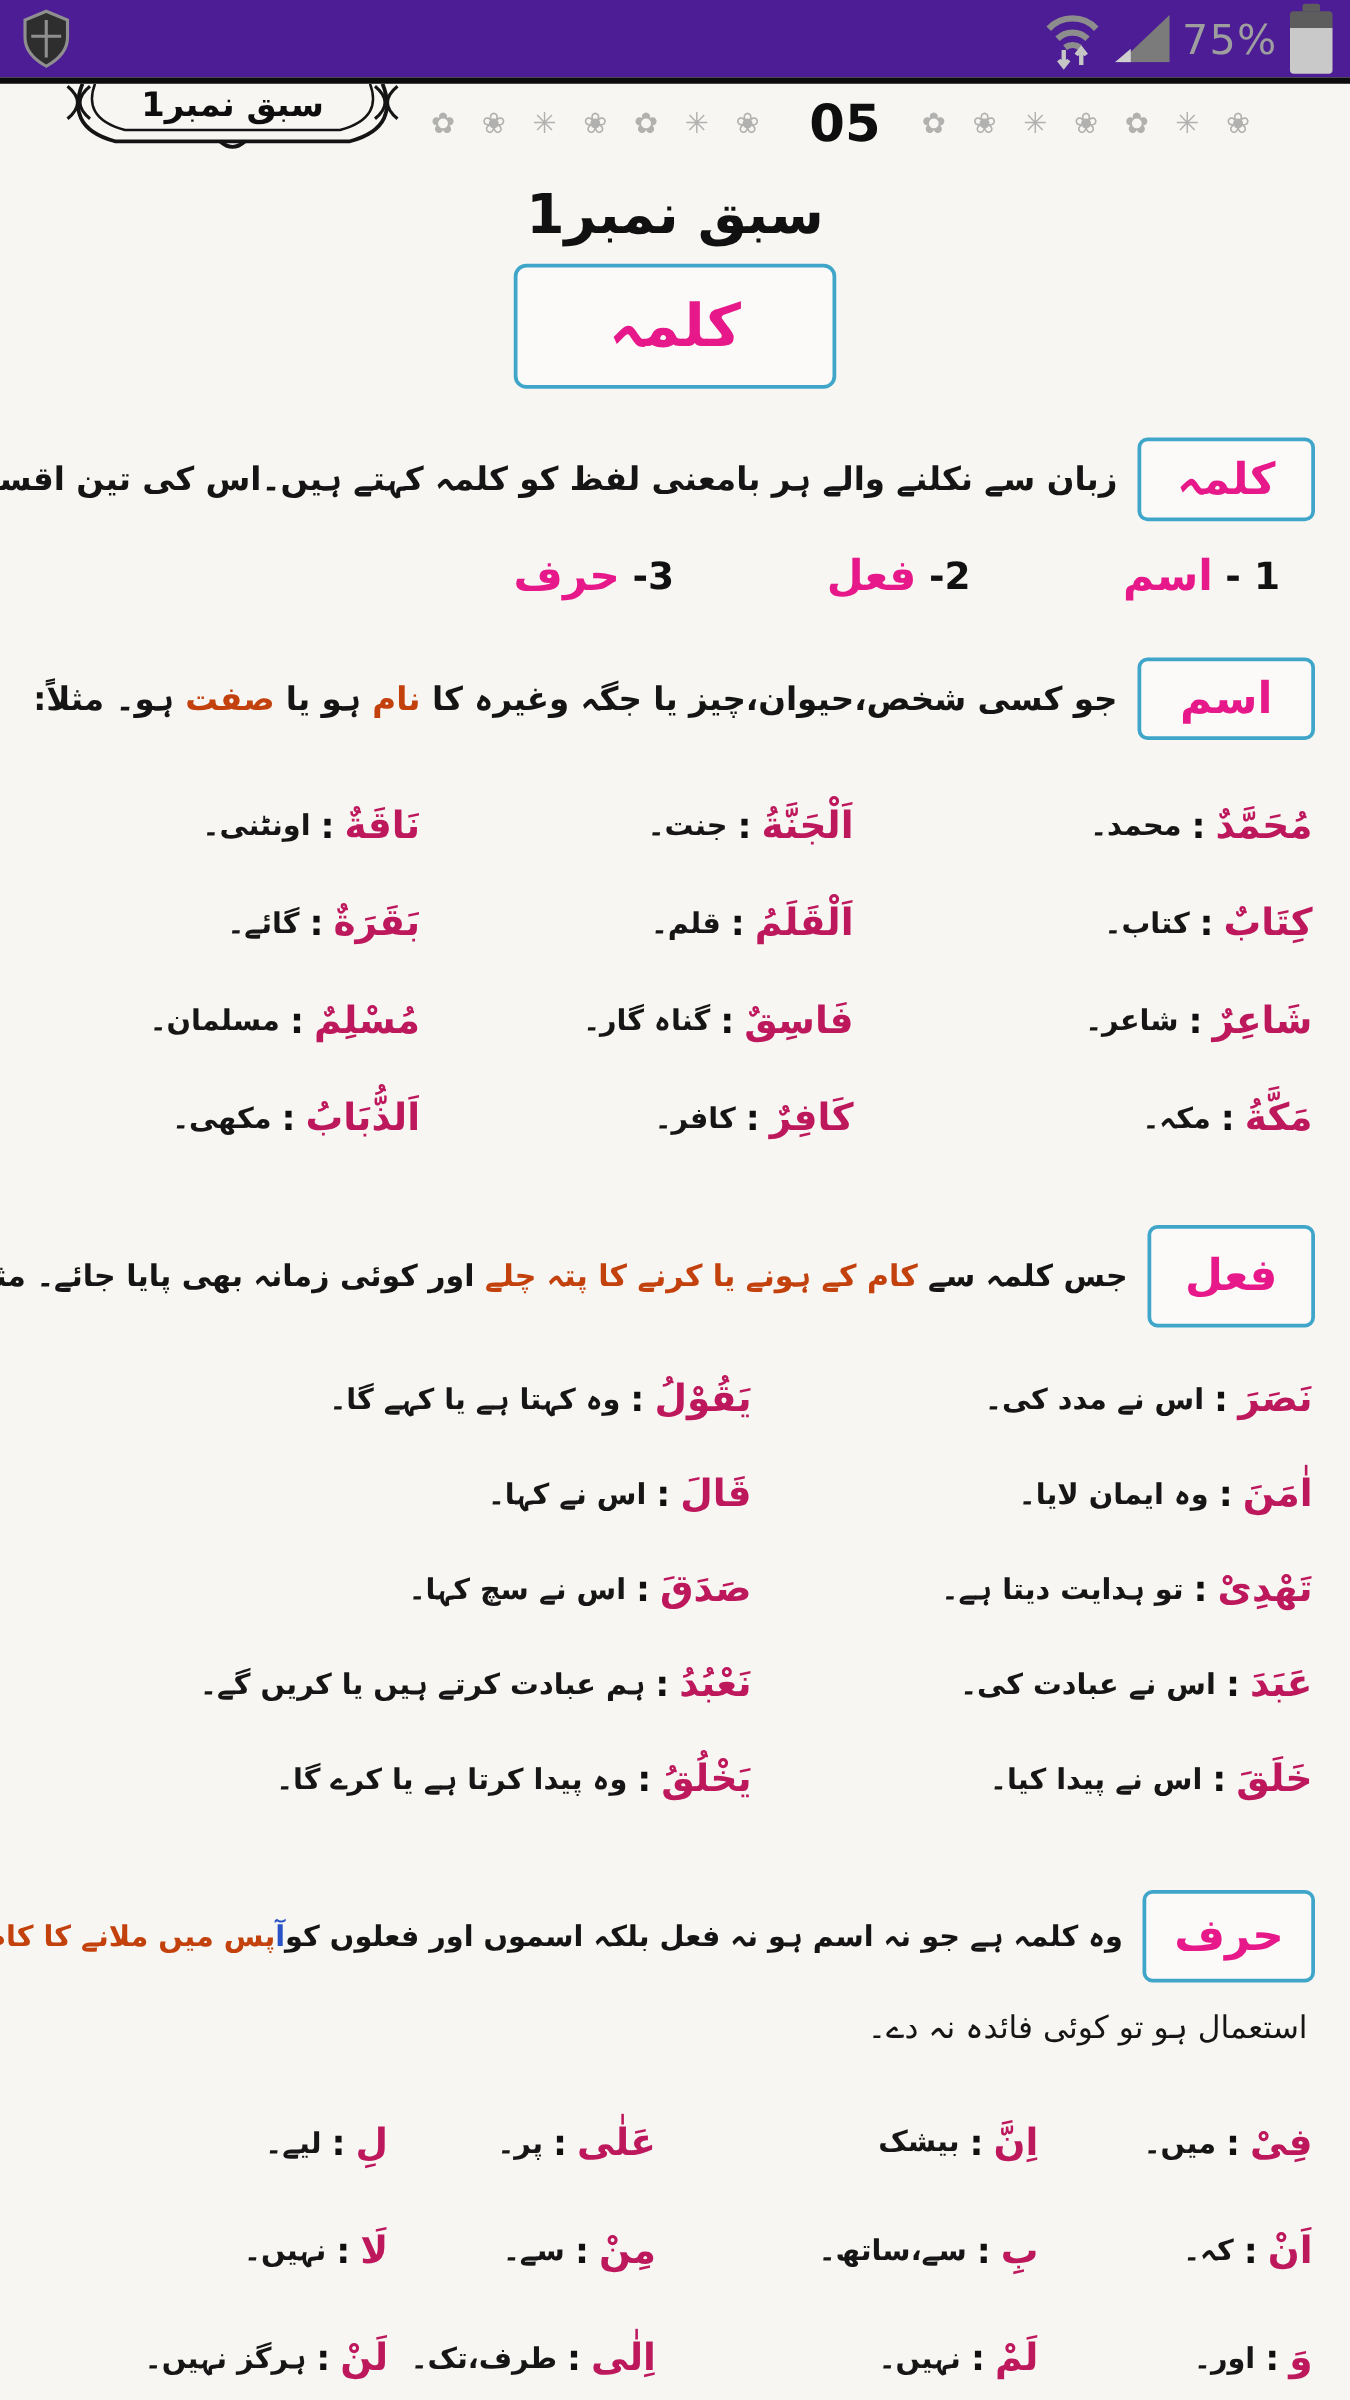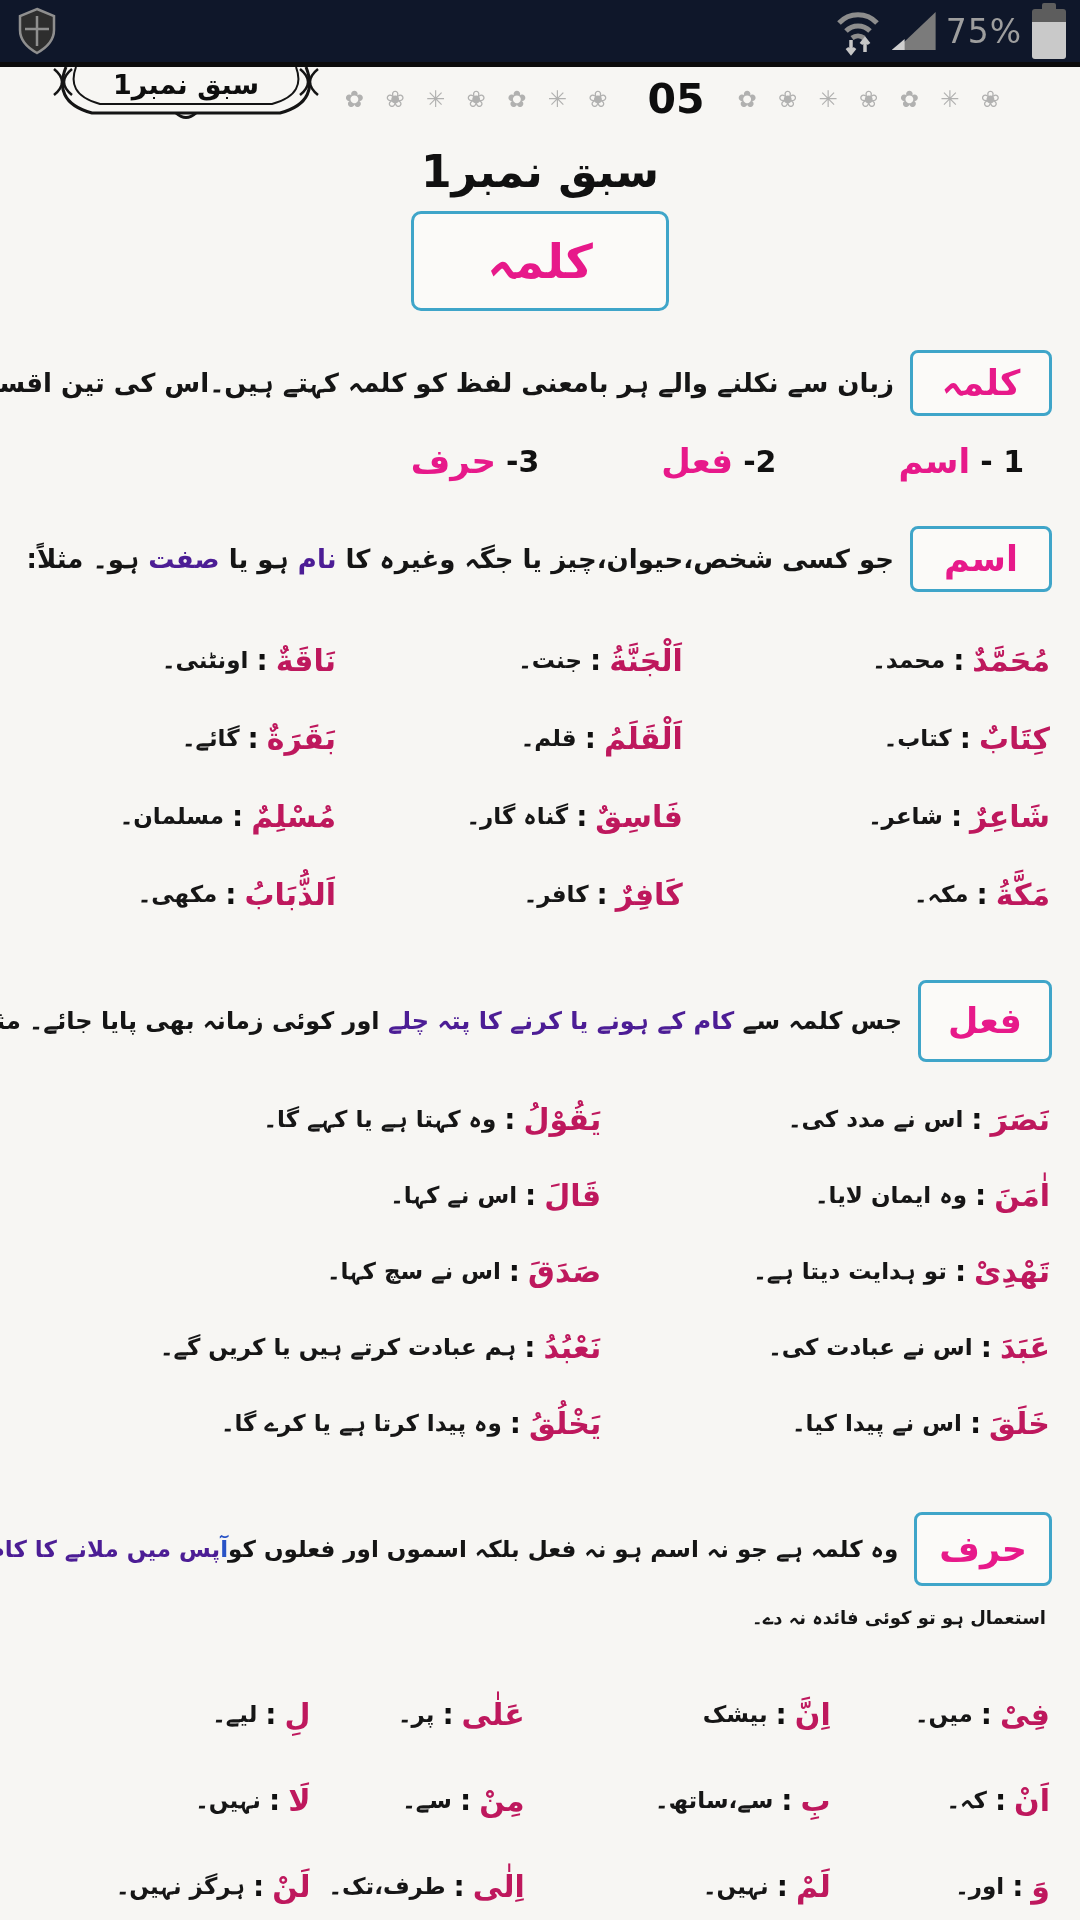--- a/index.html
+++ b/index.html
@@ -5,21 +5,21 @@
   html,body{margin:0;padding:0;}
   body{
     width:1080px;height:1920px;overflow:hidden;
     font-family:"DejaVu Sans",sans-serif;
     background:#000;
   }
   .screen{width:1080px;height:1920px;display:flex;flex-direction:column;}
 
   
   .status-bar{
-    height:62px;background:#0f172a;flex:0 0 auto;
+    height:62px;background:#4c1d95;flex:0 0 auto;
     display:flex;align-items:center;justify-content:space-between;
     padding:0 14px;box-sizing:border-box;
   }
   .sb-right{display:flex;align-items:center;gap:10px;}
   .sb-pct{color:#9e9e9e;font-size:33px;font-weight:400;letter-spacing:1px;}
   .sb-time{color:#c7c7c7;font-size:40px;margin-left:6px;}
   .signal{position:relative;width:44px;height:38px;}
   .signal .tri{position:absolute;right:0;top:0;width:40px;height:38px;background:#7b7b7b;
     clip-path:polygon(100% 0,100% 100%,0 100%);}
   .signal .notch{position:absolute;left:0;bottom:0;width:13px;height:11px;background:#cfcfcf;
@@ -59,34 +59,34 @@
 
   
   .def-row{display:flex;align-items:center;gap:16px;padding:0 28px;box-sizing:border-box;}
   .label-box{
     flex:0 0 auto;display:inline-flex;align-items:center;justify-content:center;
     border:3px solid #3fa5c9;border-radius:8px;background:#fbfaf8;
     color:#e7198a;font-weight:700;font-size:35px;padding:10px 28px;min-width:80px;
   }
   .def{font-weight:700;white-space:nowrap;color:#151515;}
   .seg-k{color:#151515;}
-  .seg-p{color:#4c1d95;margin-top:14px;}
+  .seg-p{color:#c2410c;margin-top:14px;}
   .seg-b{color:#2953c6;}
 
   .row-kalma{margin-top:30px;min-height:84px;}
   .row-kalma .def{font-size:26px;}
   .row-ism{margin-top:22px;min-height:88px;}
   .row-ism .def{font-size:26px;}
   .row-fel{margin-top:32px;min-height:112px;}
   .row-fel .def{font-size:24px;}
   .row-fel .label-box{padding:18px 24px;}
   .row-harf{margin-top:36px;min-height:104px;}
   .row-harf .def{font-size:23px;}
   .row-harf .label-box{padding:14px 22px;}
-  .harf-line2{padding:6px 34px 0;font-size:18px;font-weight:700;min-height:52px;}
+  .harf-line2{padding:6px 34px 0;font-size:25px;font-weight:400;min-height:52px;}
 
   
   .types-row{display:flex;align-items:center;padding:4px 56px 0;gap:122px;min-height:64px;}
   .type-item{display:inline-flex;align-items:center;gap:10px;}
   .type-num{font-size:30px;font-weight:700;color:#111;}
   .type-word{font-size:34px;font-weight:700;color:#e7198a;}
 
   
   .ex-table{display:grid;direction:rtl;padding:0 30px;box-sizing:border-box;}
   .ex-table .cell{white-space:nowrap;display:flex;align-items:center;font-weight:700;}

